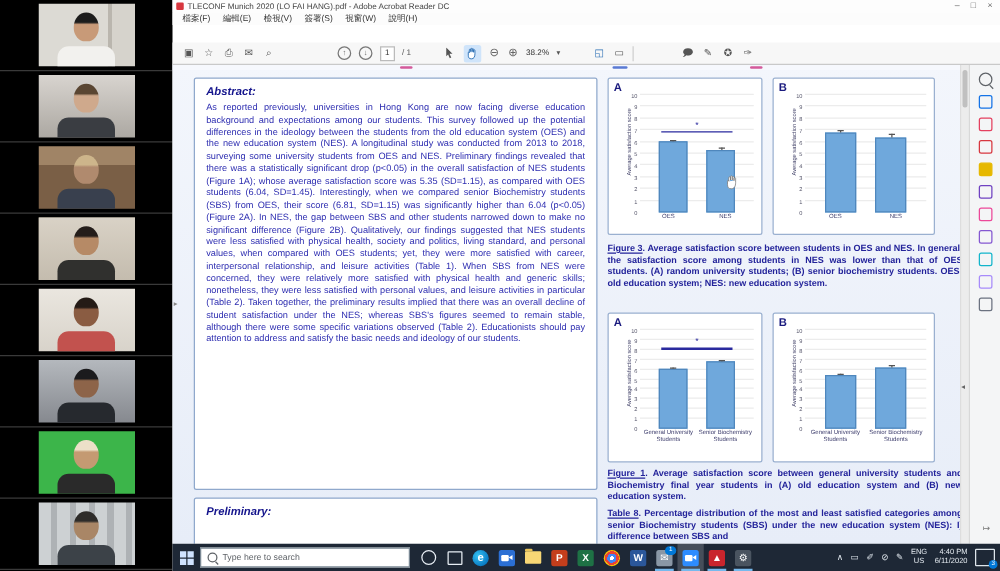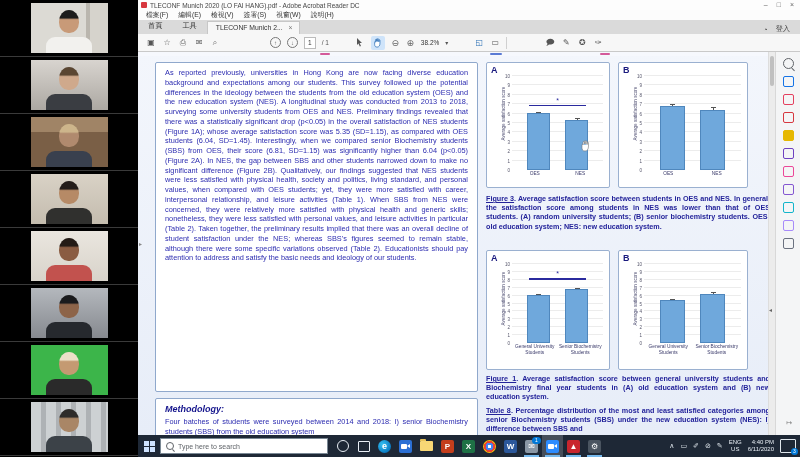--- a/index.html
+++ b/index.html
@@ -170,32 +170,20 @@
 
     <div id="menubar">
       <span>檔案(F)</span>
       <span>編輯(E)</span>
       <span>檢視(V)</span>
       <span>簽署(S)</span>
       <span>視窗(W)</span>
       <span>說明(H)</span>
     </div>
 
-    <div id="tabrow">
-      <span class="toptab">首頁</span>
-      <span class="toptab">工具</span>
-      <span class="doctab">
-        <span>TLECONF Munich 2...</span>
-        <span class="x">×</span>
-      </span>
-      <span id="tabright">
-        <span>◔</span>
-        <span>登入</span>
-      </span>
-    </div>
 
     <div id="toolbar">
       <span class="tico">▣</span>
       <span class="tico">☆</span>
       <span class="tico">⎙</span>
       <span class="tico">✉</span>
       <span class="tico">⌕</span>
       <span class="sp1"></span>
       <span class="circ">↑</span>
       <span class="circ">↓</span>
@@ -229,26 +217,26 @@
 
     <div id="docarea">
       <div id="topsliver">
         <i style="left:182px;width:10px;background:#d45a9a;"></i>
         <i style="left:352px;width:12px;background:#5a7ad4;"></i>
         <i style="left:462px;width:10px;background:#d45a9a;"></i>
       </div>
       <span class="larrow" style="left:1px;top:188px;">▸</span>
 
       <div class="pbox" style="left:17px;top:10px;width:323px;height:330px;padding:5px 9px;">
+        <div class="sechead">Abstract:</div>
         <div class="bodytxt">As reported previously, universities in Hong Kong are now facing diverse education background and expectations among our students. This survey followed up the potential differences in the ideology between the students from the old education system (OES) and the new education system (NES). A longitudinal study was conducted from 2013 to 2018, surveying some university students from OES and NES. Preliminary findings revealed that there was a statistically significant drop (p&lt;0.05) in the overall satisfaction of NES students (Figure 1A); whose average satisfaction score was 5.35 (SD=1.15), as compared with OES students (6.04, SD=1.45). Interestingly, when we compared senior Biochemistry students (SBS) from OES, their score (6.81, SD=1.15) was significantly higher than 6.04 (p&lt;0.05) (Figure 2A). In NES, the gap between SBS and other students narrowed down to make no significant difference (Figure 2B). Qualitatively, our findings suggested that NES students were less satisfied with physical health, society and politics, living standard, and personal values, when compared with OES students; yet, they were more satisfied with career, interpersonal relationship, and leisure activities (Table 1). When SBS from NES were concerned, they were relatively more satisfied with physical health and generic skills; nonetheless, they were less satisfied with personal values, and leisure activities in particular (Table 2). Taken together, the preliminary results implied that there was an overall decline of student satisfaction under the NES; whereas SBS's figures seemed to remain stable, although there were some specific variations observed (Table 2). Educationists should pay attention to address and satisfy the basic needs and ideology of our students.</div>
       </div>
 
       <div class="pbox" style="left:17px;top:346px;width:323px;height:60px;padding:5px 9px;">
-        <div class="sechead">Methodology:</div>
-        <div class="bodytxt">Four batches of students were surveyed between 2014 and 2018: I) senior Biochemistry students (SBS) from the old education system</div>
+        <div class="sechead">Preliminary:</div>
       </div>
 
       <div class="chart" style="left:348px;top:10px;width:124px;height:126px;">
           <div class="ch-letter">A</div>
           <div class="ch-ylab">Average satisfaction score</div>
           <div class="ch-plot" style="bottom:17px">
             <span class="ch-tick" style="bottom:calc(0% - 3px)">0</span>
             <div class="ch-grid" style="bottom:10%"></div>
             <span class="ch-tick" style="bottom:calc(10% - 3px)">1</span>
             <div class="ch-grid" style="bottom:20%"></div>

